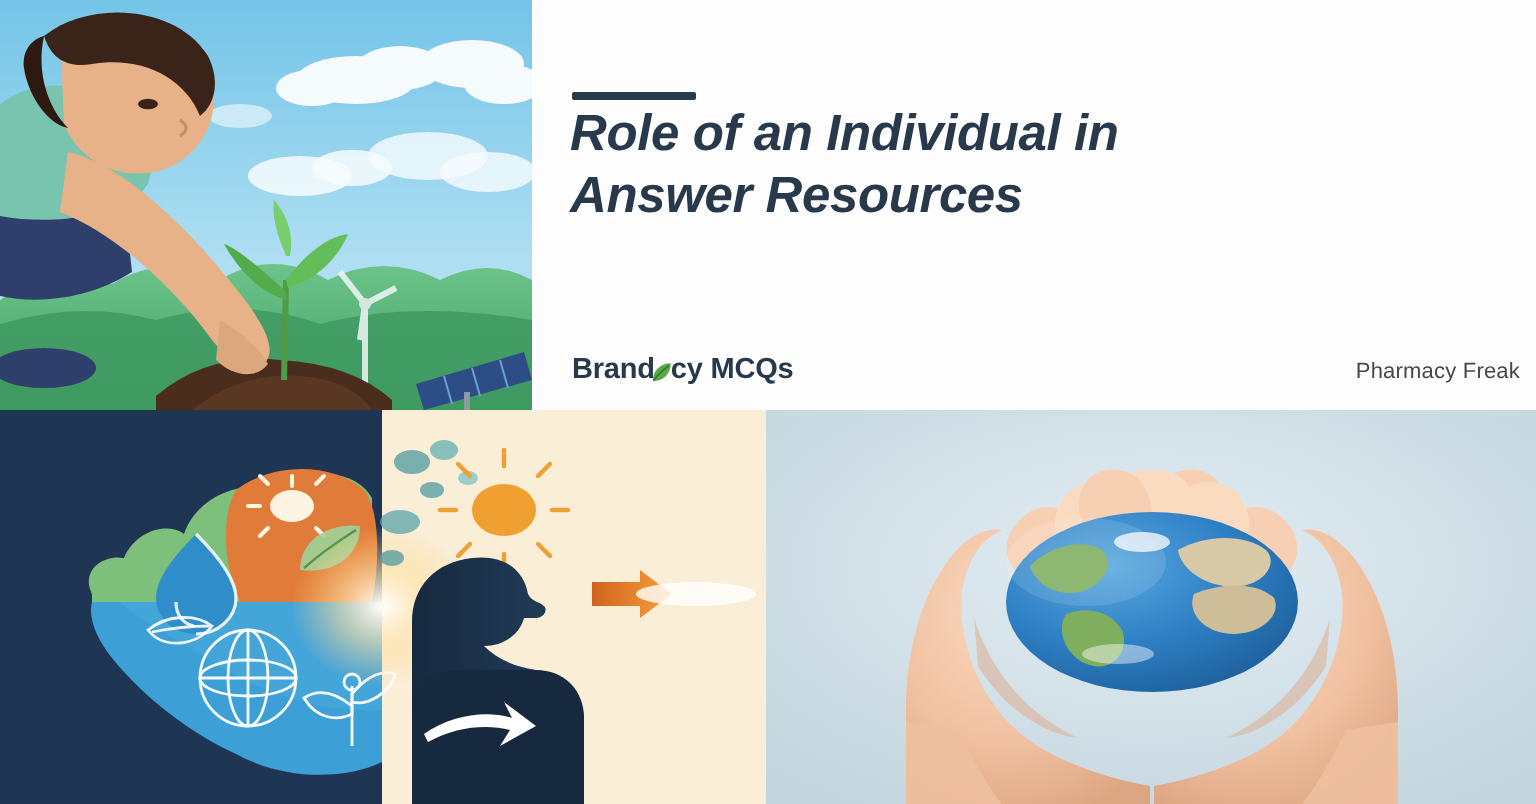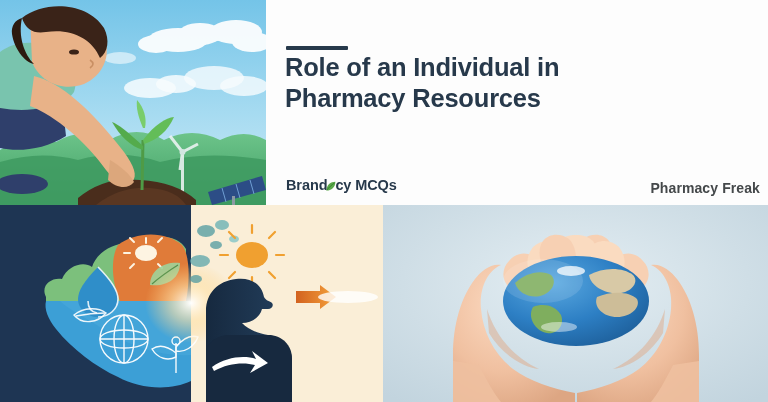--- a/index.html
+++ b/index.html
@@ -12,26 +12,26 @@
   
   .illus{position:absolute;left:0;top:0;width:266px;height:205px;overflow:hidden;
          background:linear-gradient(to bottom,#7ec8ea 0%,#9ed8f0 45%,#bfe6f5 62%,#cfeaf6 68%,#cfeaf6 100%);}
   .ill-svg{position:absolute;left:0;top:0;width:266px;height:205px;}
 
   
   .title-block{position:absolute;left:266px;top:0;width:502px;height:205px;background:#fdfdfd;}
   .rule{position:absolute;left:20px;top:46px;width:62px;height:4px;background:#27394b;border-radius:1px;}
   .title{position:absolute;left:19px;top:52px;width:470px;
          font-size:25.5px;line-height:31px;font-weight:700;color:#27394b;letter-spacing:-0.2px;}
-  .title span{display:block;white-space:nowrap;}
+  .title span{display:block;white-space:nowrap;font-style:italic;}
   .subtitle{position:absolute;left:20px;top:146px;font-size:15px;color:#3d4d5c;letter-spacing:.2px;}
   .brand{position:absolute;left:20px;top:177px;font-size:14.5px;font-weight:700;color:#27394b;letter-spacing:-.1px;
          display:flex;align-items:center;}
   .brand .leaf{display:inline-block;width:13px;height:13px;margin:0 -2px 0 -3px;position:relative;top:1px;}
-  .watermark{position:absolute;right:8px;top:180px;font-size:14px;font-weight:700;color:#44484a;letter-spacing:.1px;}
+  .watermark{position:absolute;right:8px;top:180px;font-size:11px;font-weight:400;color:#44484a;letter-spacing:.1px;}
 
   
   .bottom-row{position:absolute;left:0;top:205px;width:768px;height:197px;}
 
   
   .infographic{position:absolute;left:0;top:0;width:383px;height:197px;overflow:hidden;background:#1e3553;}
   .info-svg{position:absolute;left:0;top:0;width:383px;height:197px;}
 
   
   .hands{position:absolute;left:383px;top:0;width:385px;height:197px;overflow:hidden;
@@ -122,21 +122,21 @@
 
         <ellipse cx="22" cy="184" rx="26" ry="10" fill="#2f3f6b"></ellipse>
       </svg>
     </div>
 
     <div class="title-block">
       <div class="rule"></div>
 
       <div class="title">
         <span>Role of an Individual in</span>
-        <span>Pharmacy Resources</span>
+        <span>Answer Resources</span>
       </div>
 
 
       <div class="brand">
         <span>Brand</span>
         <span class="leaf">
           <svg viewBox="0 0 16 16" width="13" height="13">
             <path d="M3 13 C3 6 8 2 14 2 C14 9 9 13 3 13 Z" fill="#5aa84a"></path>
             <path d="M3.5 12.5 C6 9 9.5 6 13 3.5" stroke="#2f7a2a" stroke-width="1" fill="none"></path>
           </svg>

